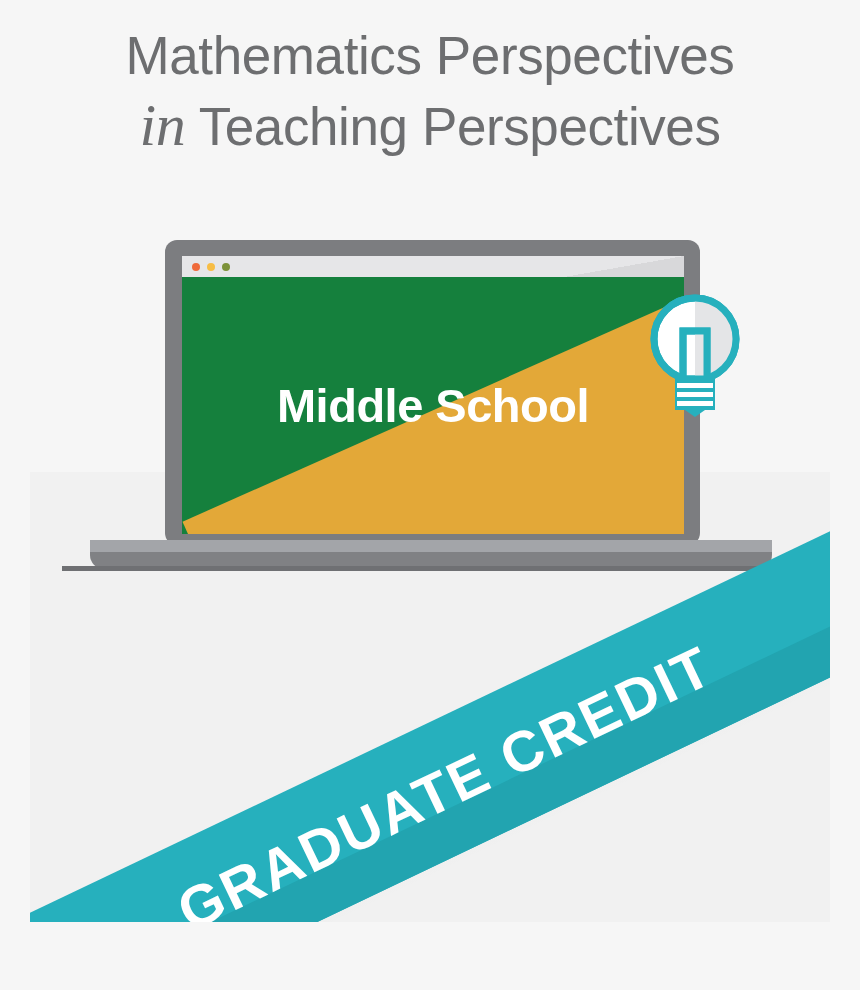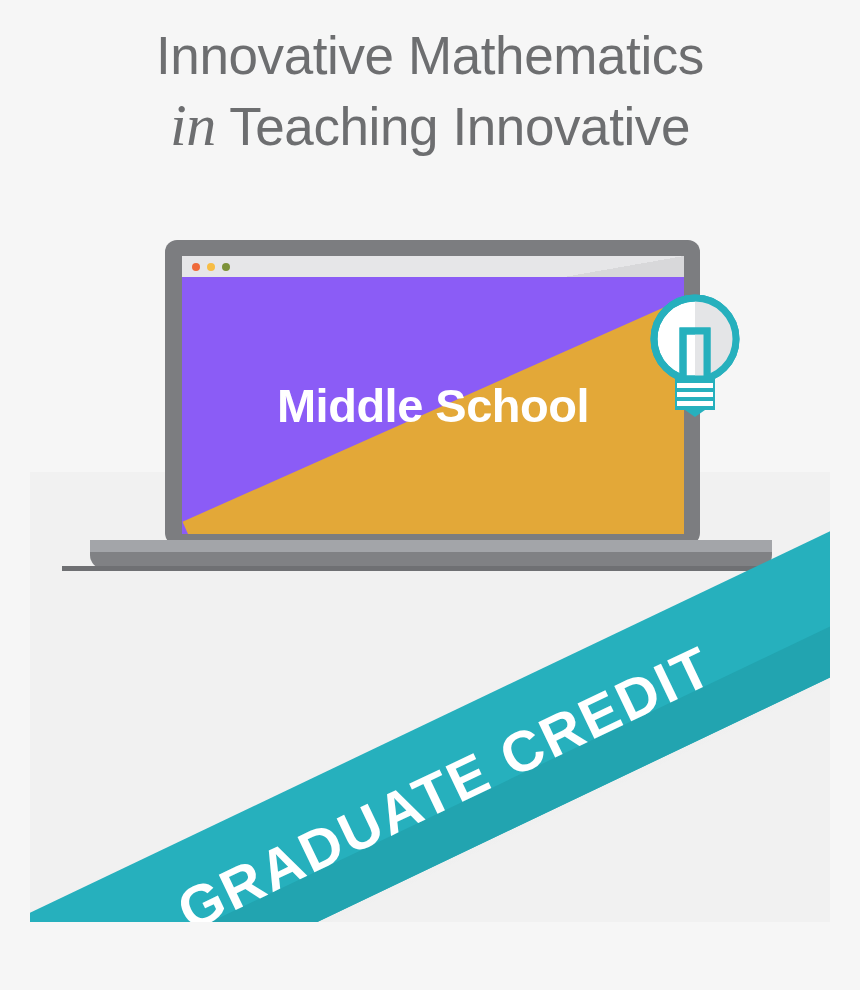--- a/index.html
+++ b/index.html
@@ -107,21 +107,21 @@
   .dot.red    { background: #ef6a3b; }
   .dot.yellow { background: #f7bd45; }
   .dot.green  { background: #7d9239; }
 
   .screen-body {
     position: absolute;
     left: 0;
     top: 21px;
     width: 100%;
     height: 257px;
-    background: #8b5cf6;
+    background: #15803d;
     overflow: hidden;
   }
   .screen-shade {
     position: absolute;
     left: -60px;
     top: -40px;
     width: 700px;
     height: 420px;
     background: #e3a838;
     transform: rotate(-24deg);
@@ -232,22 +232,22 @@
     letter-spacing: 2.5px;
     white-space: nowrap;
   }
 </style>
 </head>
 <body>
 
 <div id="stage">
 
   <div class="title-block">
-    <div class="title-line">Innovative Mathematics</div>
-    <div class="title-line title-line-2"><span class="title-em">in</span><span> Teaching Innovative</span></div>
+    <div class="title-line">Mathematics Perspectives</div>
+    <div class="title-line title-line-2"><span class="title-em">in</span><span> Teaching Perspectives</span></div>
   </div>
 
   <div class="backing-panel"></div>
 
   <div class="laptop">
     <div class="laptop-lid"></div>
 
     <div class="laptop-screen">
       <div class="titlebar">
         <div class="titlebar-shade"></div>

